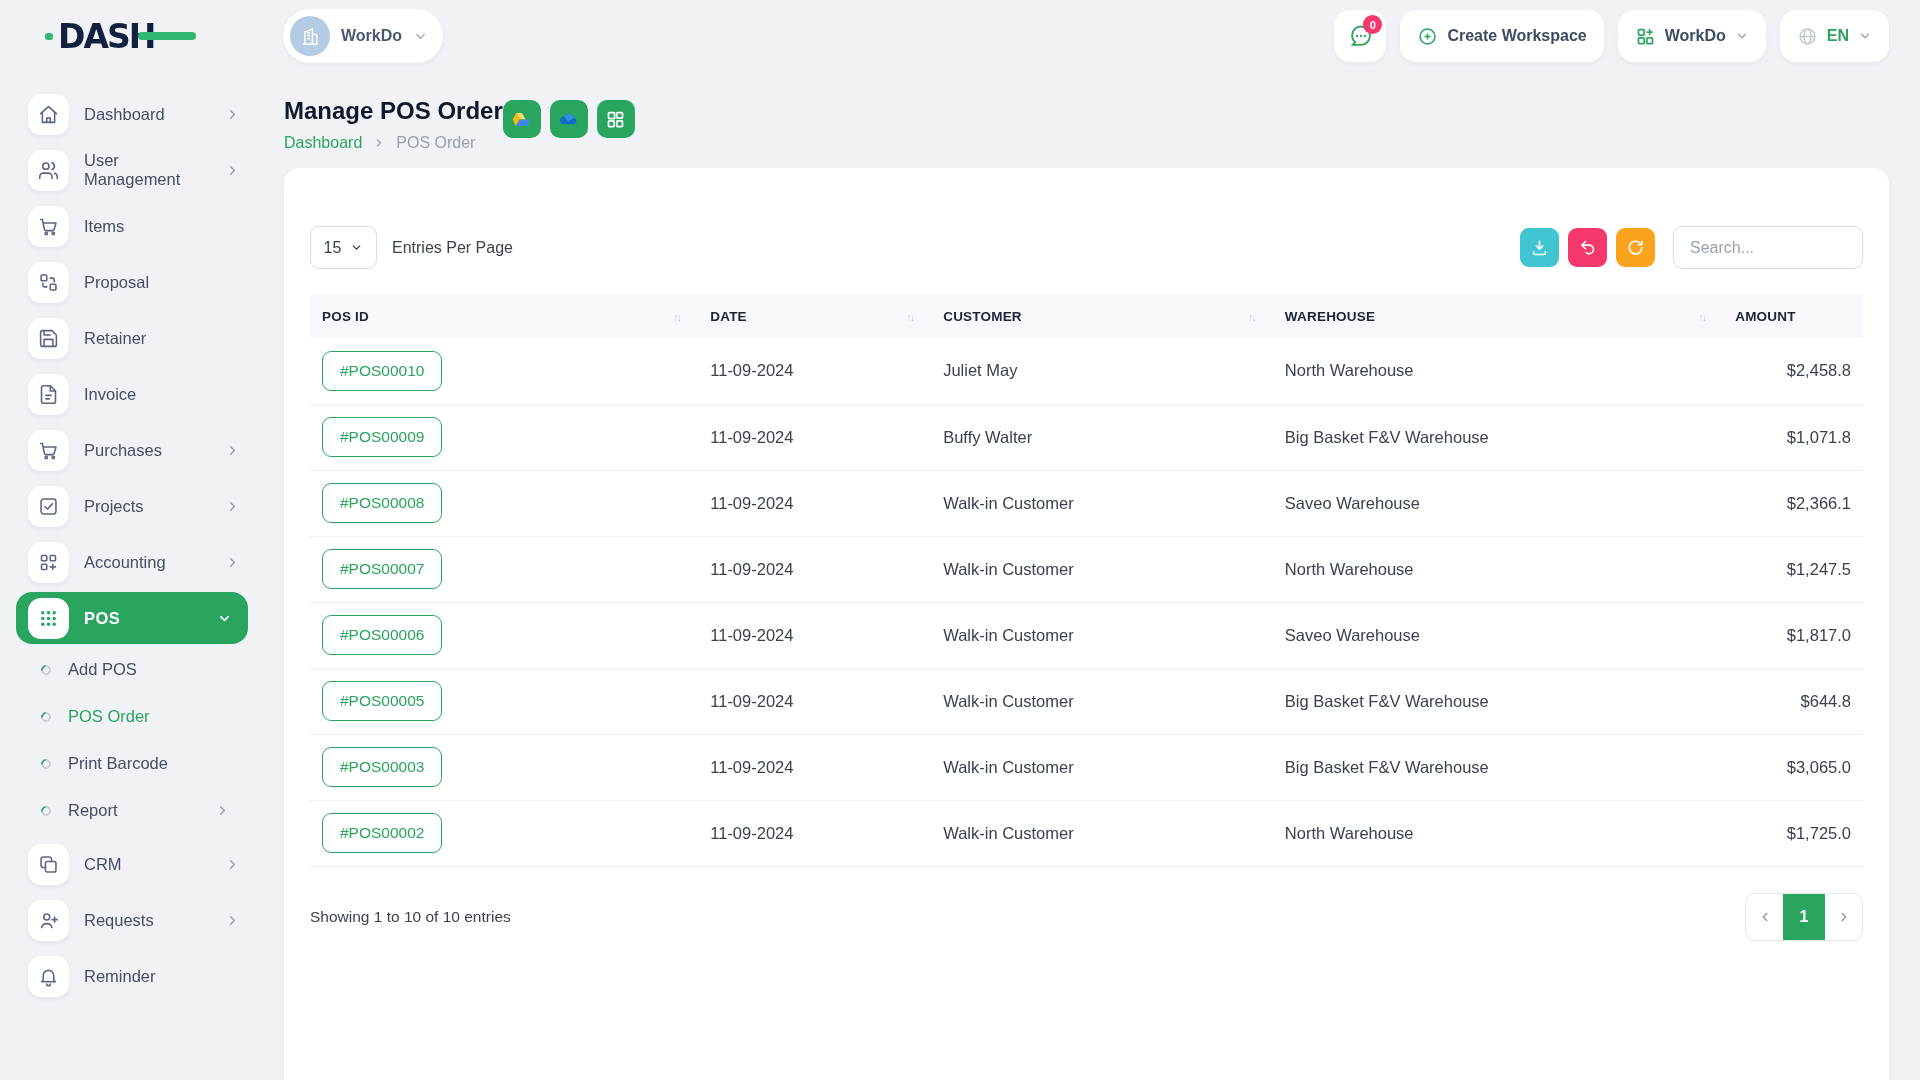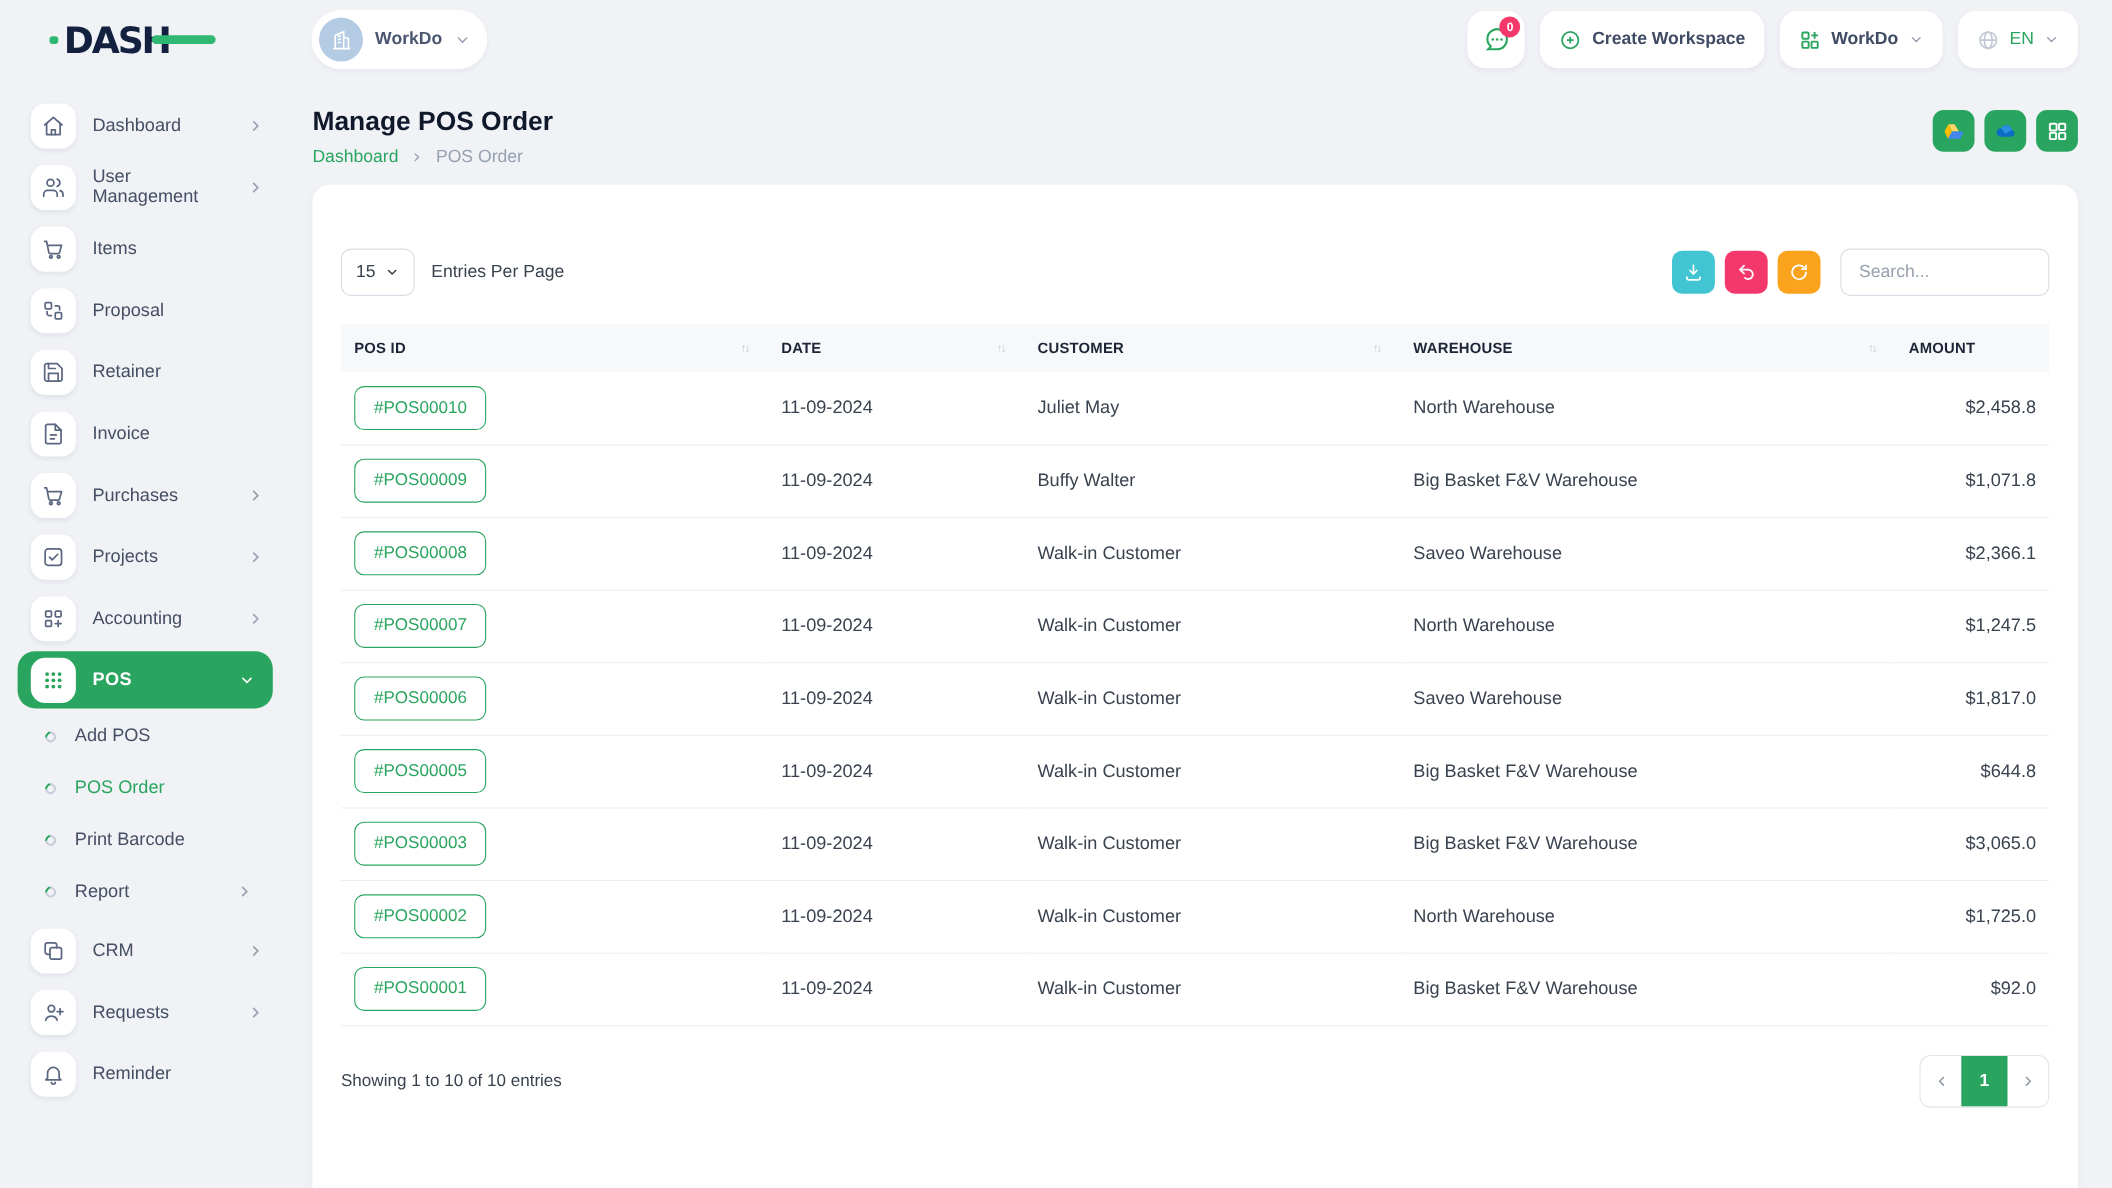--- a/index.html
+++ b/index.html
@@ -44,25 +44,25 @@
   .ws-name { font-size:16px; font-weight:700; color:#4b5671; }
   .topbar-right { margin-left:auto; display:flex; align-items:center; gap:14px; }
   .chat-btn { position:relative; width:52px; height:52px; border-radius:16px; background:#fff; display:flex; align-items:center; justify-content:center; color:var(--accent); cursor:pointer; border:none; }
   .chat-btn svg { width:25px; height:25px; }
   .chat-badge { position:absolute; top:5px; right:4px; min-width:19px; height:19px; padding:0 5px; border-radius:10px; background:var(--pink); color:#fff; font-size:11px; font-weight:700; display:flex; align-items:center; justify-content:center; }
   .pill { background:#fff; height:52px; border-radius:16px; display:flex; align-items:center; gap:9px; padding:4px 17px; font-size:16px; font-weight:600; color:#3f4a63; cursor:pointer; border:none; }
   .pill .ic-green { color:var(--accent); display:flex; }
   .pill .ic-gray { color:#c3c9d4; display:flex; }
   .pill svg { width:21px; height:21px; }
   .pill .chev svg { width:14px; height:14px; }
-  .lang-label { color:var(--accent); font-weight:400;text-align:right; }
+  .lang-label { color:var(--accent); font-weight:700;text-align:right; }
 
   
   .main { position:absolute; left:260px; top:72px; right:0; bottom:0; padding:12px 31px 0 24px; overflow:hidden; }
-  .page-head { display:flex; justify-content:space-between; align-items:flex-start; }
+  .page-head { display:flex; align-items:flex-start; }
   .page-title { font-size:24px; font-weight:700; color:#10182b; margin:13px 0 9px; }
   .breadcrumb { display:flex; align-items:center; gap:11px; font-size:16px; }
   .bc-link { color:var(--accent); cursor:pointer; }
   .bc-sep { color:#9aa3b2; display:flex; } .bc-sep svg { width:12px; height:12px; }
   .bc-cur { color:#97a0ae; }
   .head-actions { display:flex; gap:9px; margin-top:16px; }
   .sq-btn { width:38px; height:38px; border-radius:10px; background:var(--accent); border:none; display:flex; align-items:center; justify-content:center; cursor:pointer; }
   .sq-btn svg { width:21px; height:21px; }
 
   .card { background:#fff; border-radius:16px; margin-top:16px; height:980px; padding:30px 26px; box-shadow:0 3px 10px rgba(33,48,77,.04); }
@@ -548,27 +548,20 @@
             <td style="width: 29%;">Big Basket F&amp;V Warehouse</td>
             <td class="amount" style="width: 9%;">$3,065.0</td>
           </tr>
           <tr>
             <td style="width: 25%;"><span class="badge">#POS00002</span></td>
             <td style="width: 15%;">11-09-2024</td>
             <td style="width: 22%;">Walk-in Customer</td>
             <td style="width: 29%;">North Warehouse</td>
             <td class="amount" style="width: 9%;">$1,725.0</td>
           </tr>
-          <tr>
-            <td style="width: 25%;"><span class="badge">#POS00001</span></td>
-            <td style="width: 15%;">11-09-2024</td>
-            <td style="width: 22%;">Walk-in Customer</td>
-            <td style="width: 29%;">Big Basket F&amp;V Warehouse</td>
-            <td class="amount" style="width: 9%;">$92.0</td>
-          </tr>
         </tbody>
     </table>
 
     <div class="table-footer">
       <span class="showing">Showing 1 to 10 of 10 entries</span>
       <div class="pagination">
         <span class="page-btn">
             <svg viewBox="0 0 24 24" fill="none" stroke="currentColor" stroke-width="2.4" stroke-linecap="round" stroke-linejoin="round">
               <path d="M15 6l-6 6 6 6"></path>
             </svg>

